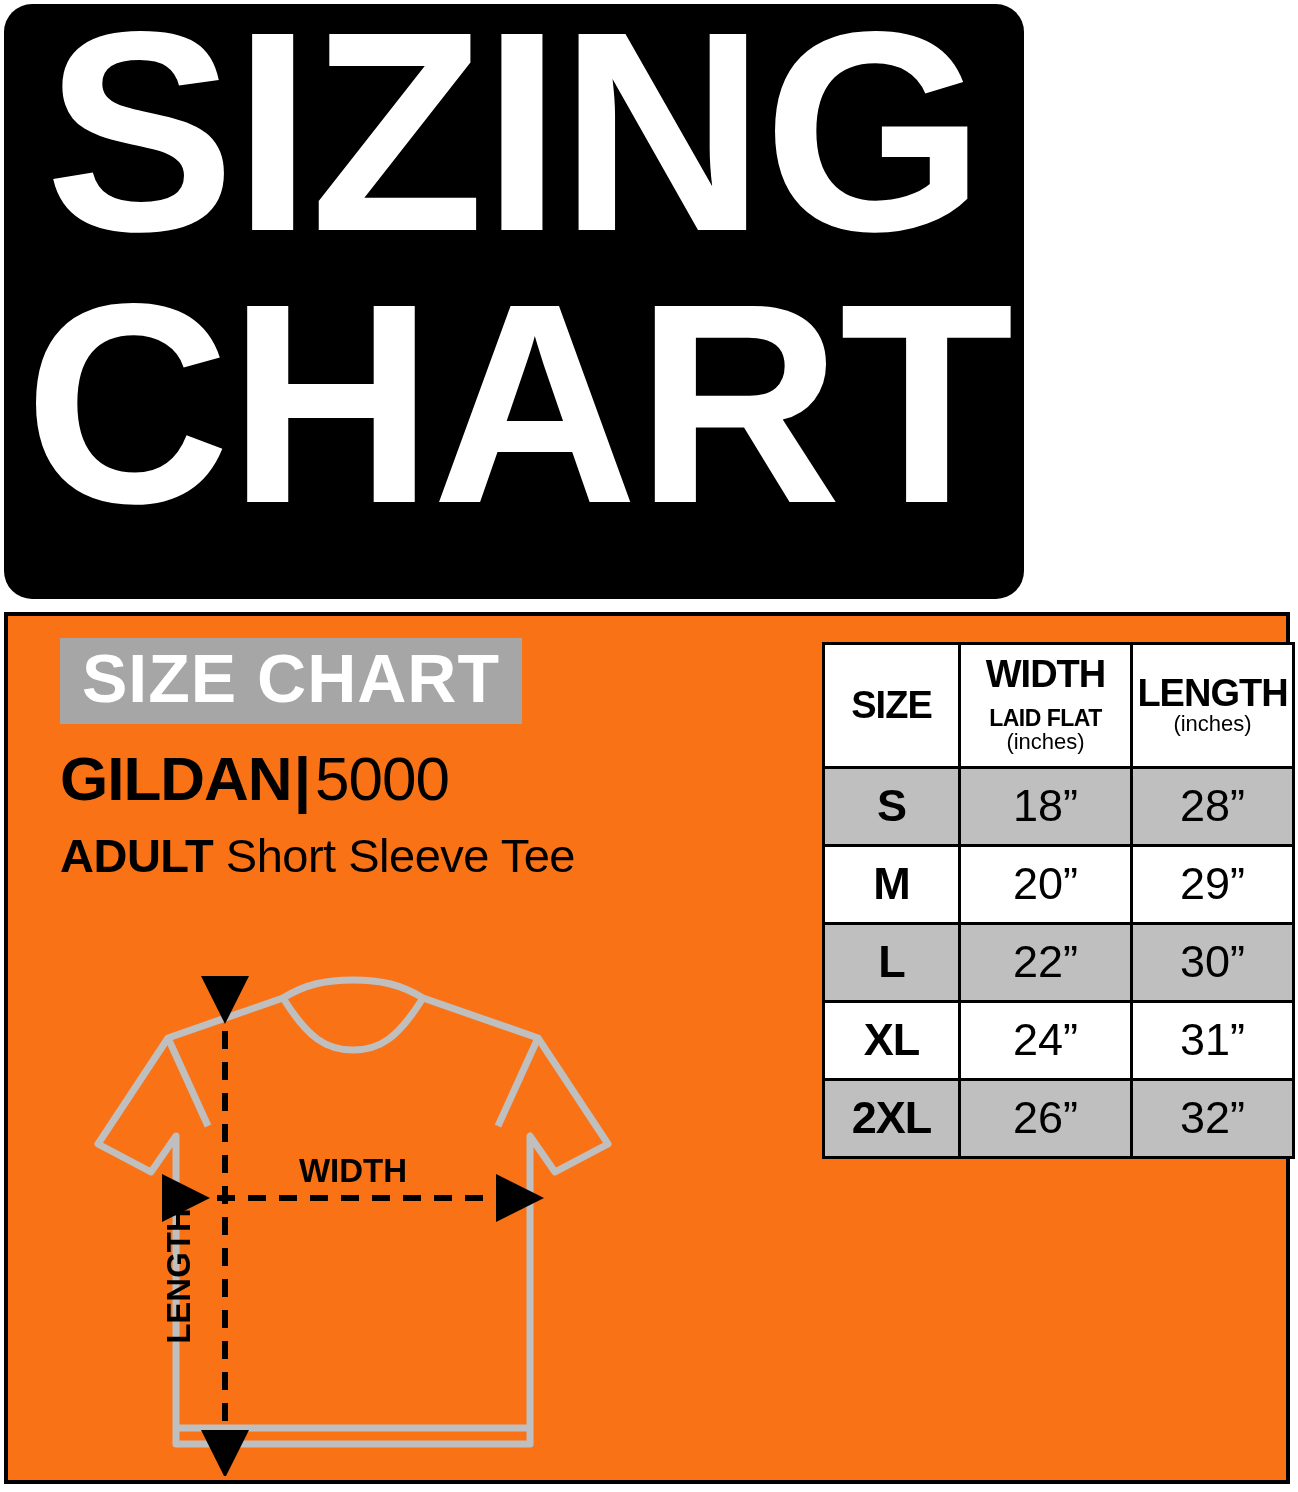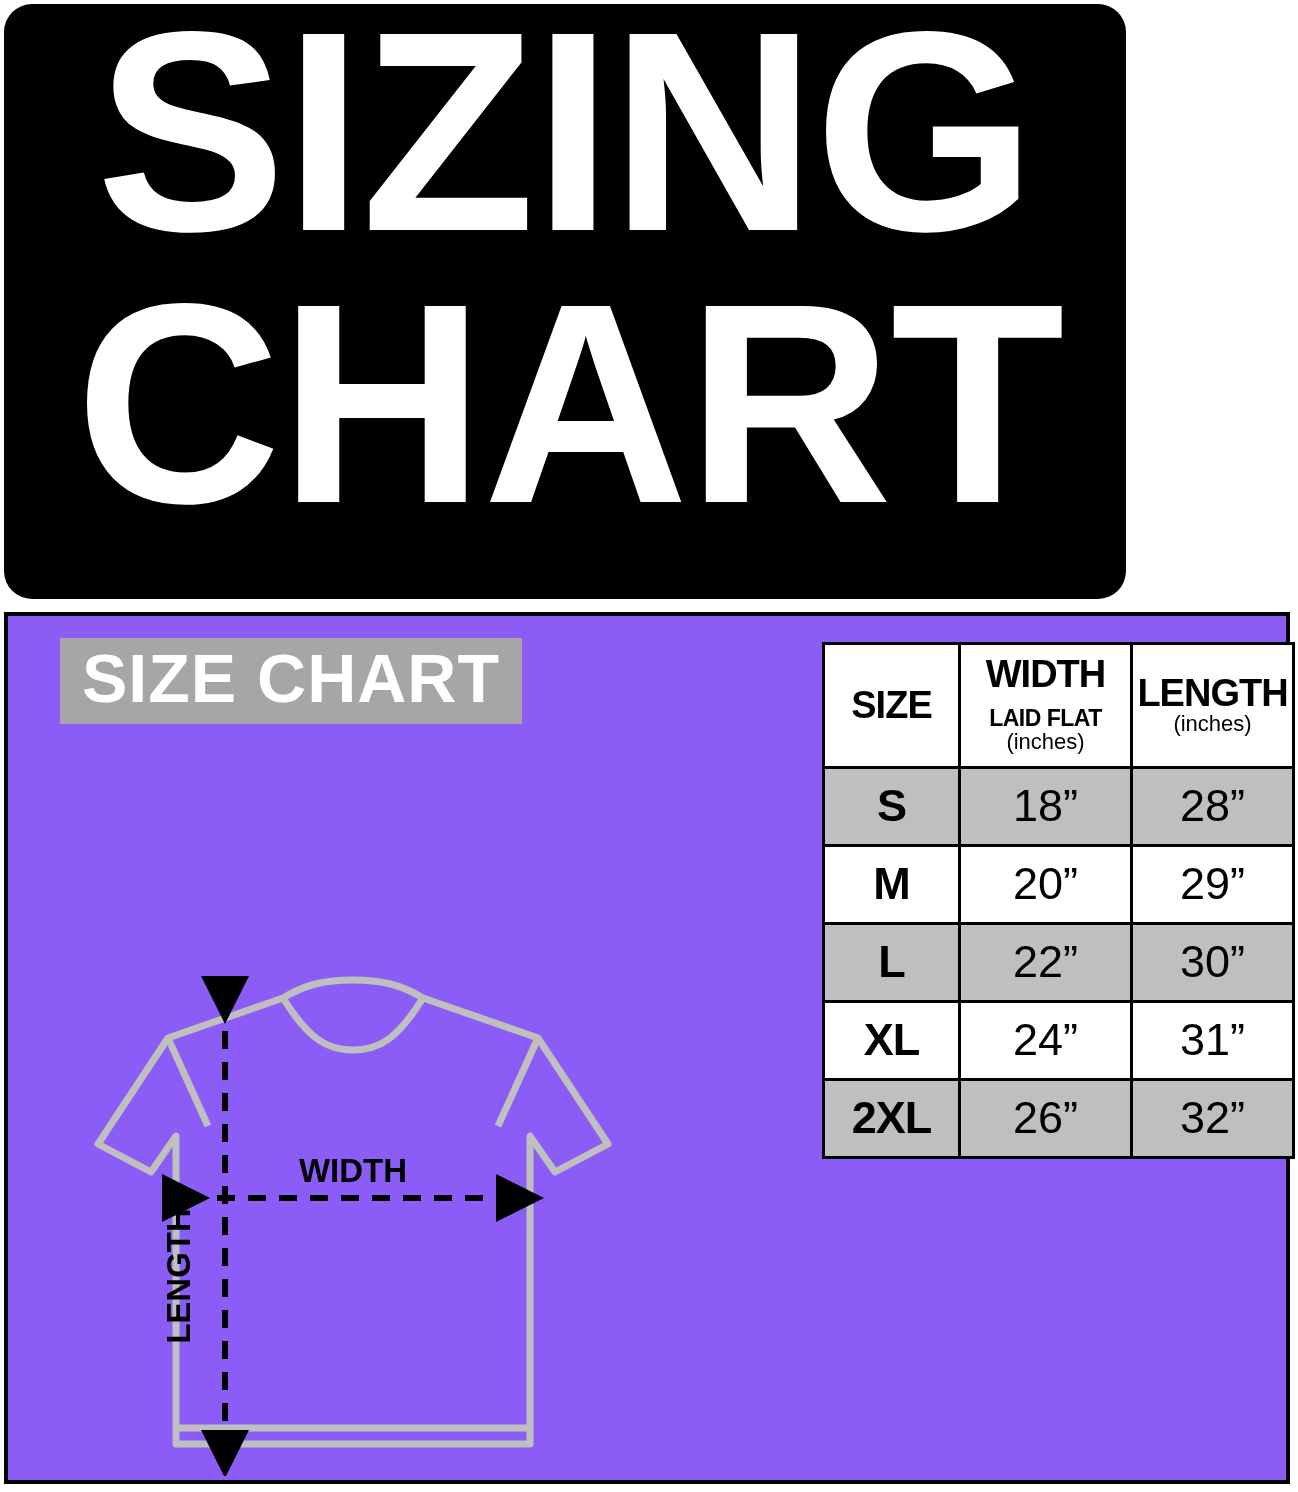--- a/index.html
+++ b/index.html
@@ -13,21 +13,21 @@
     font-family: "Liberation Sans", sans-serif;
     position: relative;
     overflow: hidden;
   }
 
   
   .banner {
     position: absolute;
     left: 4px;
     top: 4px;
-    width: 1122px;
+    width: 1020px;
     height: 595px;
     background: #000000;
     border-radius: 28px;
     overflow: hidden;
   }
   .banner-line {
     color: #ffffff;
     font-weight: bold;
     text-align: center;
     letter-spacing: -2px;
@@ -51,21 +51,21 @@
 
   
   .panel {
     position: absolute;
     left: 4px;
     top: 612px;
     width: 1286px;
     height: 872px;
     border: 4px solid #000000;
     box-sizing: border-box;
-    background: #8b5cf6;
+    background: #f97316;
   }
 
   
   .left-col {
     position: absolute;
     left: 52px;
     top: 22px;
     width: 700px;
   }
   .size-chart-tag {
@@ -189,21 +189,27 @@
 <div class="banner">
   <div class="banner-line banner-line1">SIZING</div>
   <div class="banner-line banner-line2">CHART</div>
 </div>
 
 <div class="panel">
 
   <div class="left-col">
     <div class="size-chart-tag">SIZE CHART</div>
 
-
+    <div class="brand-line">
+      <span class="brand-name">GILDAN</span><span class="brand-sep">|</span><span class="brand-model">5000</span>
+    </div>
+
+    <div class="subtitle">
+      <span class="bold">ADULT</span><span> Short Sleeve Tee</span>
+    </div>
   </div>
 
   <div class="diagram">
     <svg width="570" height="500" viewBox="0 0 570 500" xmlns="http://www.w3.org/2000/svg">
       <defs>
         <marker id="arrHead" markerWidth="8" markerHeight="8" refX="4" refY="4" orient="auto">
           <path d="M0,0 L8,4 L0,8 z" fill="#000000"></path>
         </marker>
       </defs>
 

